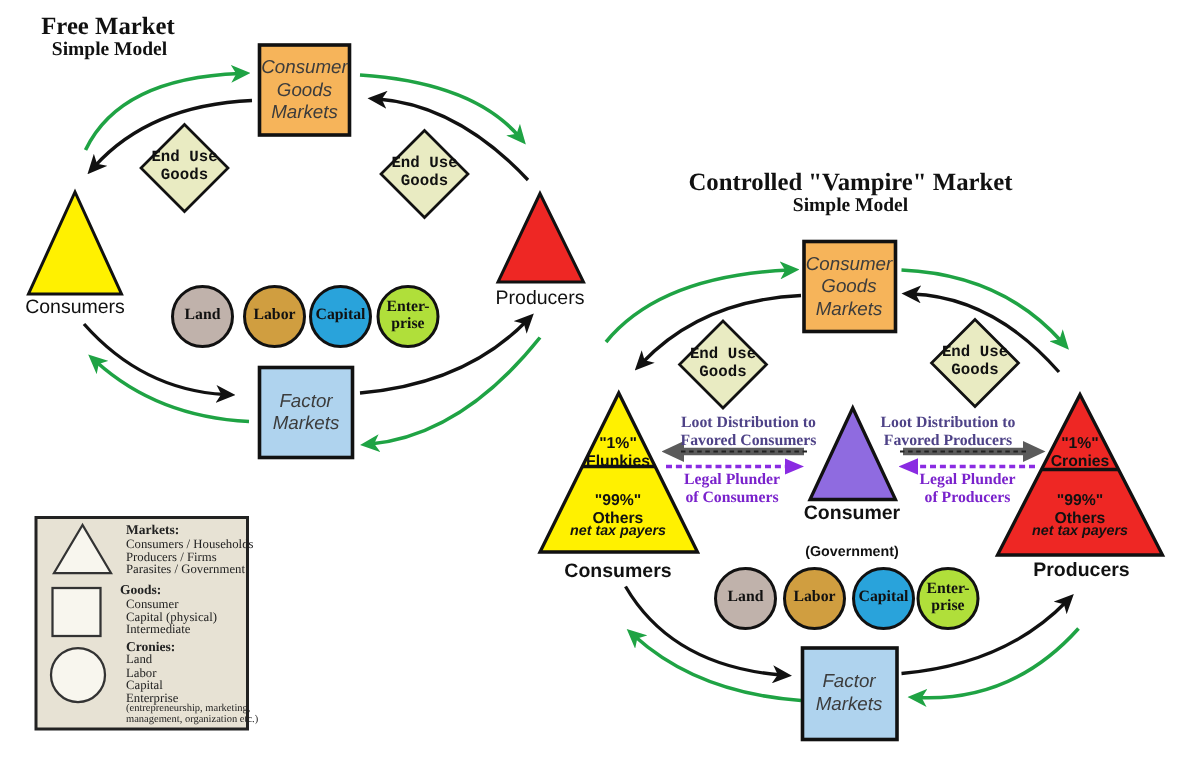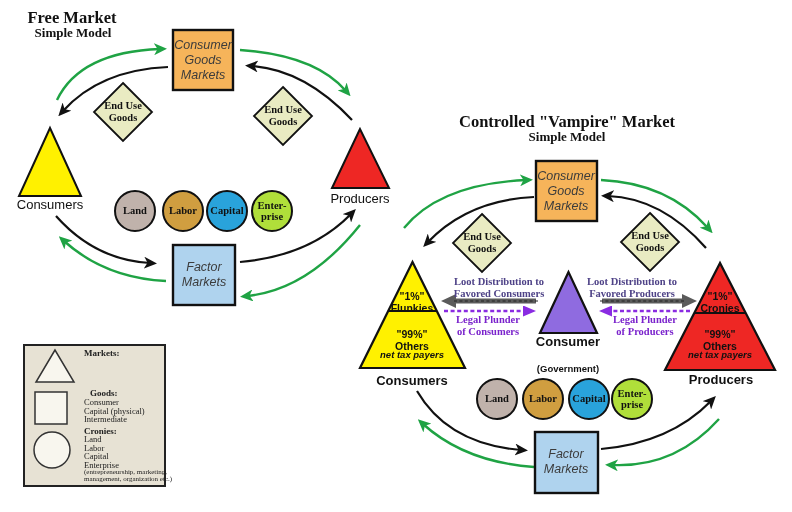--- a/index.html
+++ b/index.html
@@ -4,21 +4,21 @@
 <style>
   html,body{margin:0;padding:0;background:#fff;}
   #stage{position:relative;width:792px;height:512px;background:#ffffff;overflow:hidden;
          font-family:"Liberation Sans",sans-serif;}
   #shapes{position:absolute;left:0;top:0;width:792px;height:512px;}
   .lbl{position:absolute;transform:translate(-50%,-50%);text-align:center;
        white-space:pre-line;color:#111;line-height:1.12;}
   .title{font-family:"Liberation Serif",serif;font-weight:bold;font-size:16.5px;white-space:nowrap;}
   .subtitle{font-family:"Liberation Serif",serif;font-weight:bold;font-size:13px;white-space:nowrap;}
   .boxlbl{font-style:italic;font-size:12.5px;color:#3c3c3c;line-height:1.18;}
-  .dlbl{font-family:Liberation Serif, serif;font-weight:bold;font-size:10.5px;line-height:1.1;}
+  .dlbl{font-family:Liberation Mono, monospace;font-weight:bold;font-size:10.5px;line-height:1.1;}
   .clbl{font-family:"Liberation Serif",serif;font-weight:bold;font-size:10.5px;line-height:1.0;}
   .al](){}
   .albl{font-size:13px;}
   .alblb{font-size:13px;font-weight:bold;}
   .gov{font-size:9.5px;font-weight:bold;}
   .tritxt{font-size:10.5px;font-weight:bold;line-height:1.15;}
   .trinote{font-size:9.5px;font-weight:bold;font-style:italic;}
   .loot{font-family:"Liberation Serif",serif;font-weight:bold;font-size:10.5px;color:#4E4287;line-height:1.1;}
   .plunder{font-family:"Liberation Serif",serif;font-weight:bold;font-size:10.5px;color:#7A22CC;line-height:1.1;}
   .lgd{position:absolute;text-align:left;white-space:pre-line;color:#222;
@@ -156,21 +156,24 @@
 Favored Producers</div>
 <div class="lbl plunder" style="left:645px;top:326px;">Legal Plunder
 of Producers</div>
 <div class="lbl clbl" style="left:497px;top:399px;">Land</div>
 <div class="lbl clbl" style="left:543px;top:399px;">Labor</div>
 <div class="lbl clbl" style="left:589px;top:399px;">Capital</div>
 <div class="lbl clbl" style="left:632px;top:399px;">Enter-
 prise</div>
 
 <div class="lgd lgdh" style="left:84px;top:348px;">Markets:</div>
-<div class="lgd lgdh" style="left:90px;top:388px;">Goods:</div>
+<div class="lgd lgdt" style="left:84px;top:358px;">Consumers / Households
+Producers / Firms
+Parasites / Government</div>
+<div class="lgd lgdh" style="left:80px;top:388px;">Goods:</div>
 <div class="lgd lgdt" style="left:84px;top:398px;">Consumer
 Capital (physical)
 Intermediate</div>
 <div class="lgd lgdh" style="left:84px;top:426px;">Cronies:</div>
 <div class="lgd lgdt" style="left:84px;top:435px;">Land
 Labor
 Capital
 Enterprise</div>
 <div class="lgd lgdn" style="left:84px;top:469px;">(entrepreneurship, marketing,
 management, organization etc.)</div>

